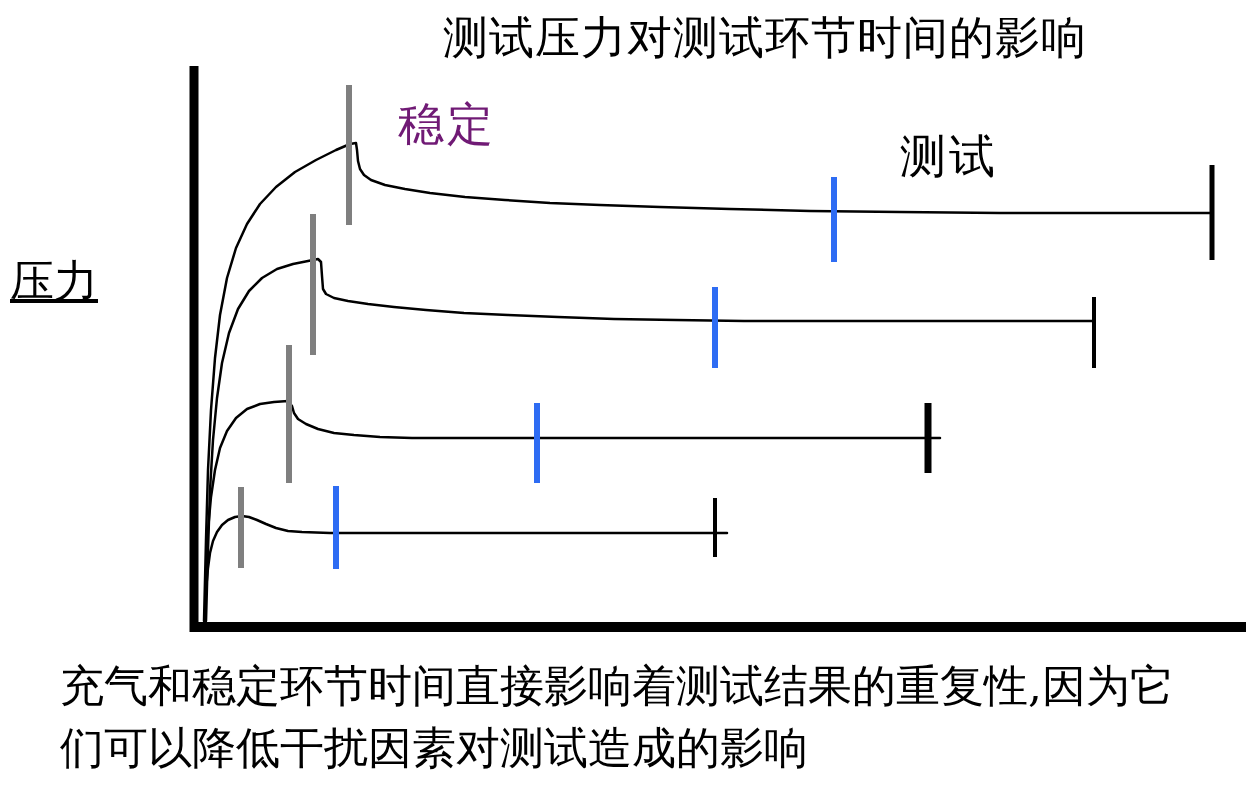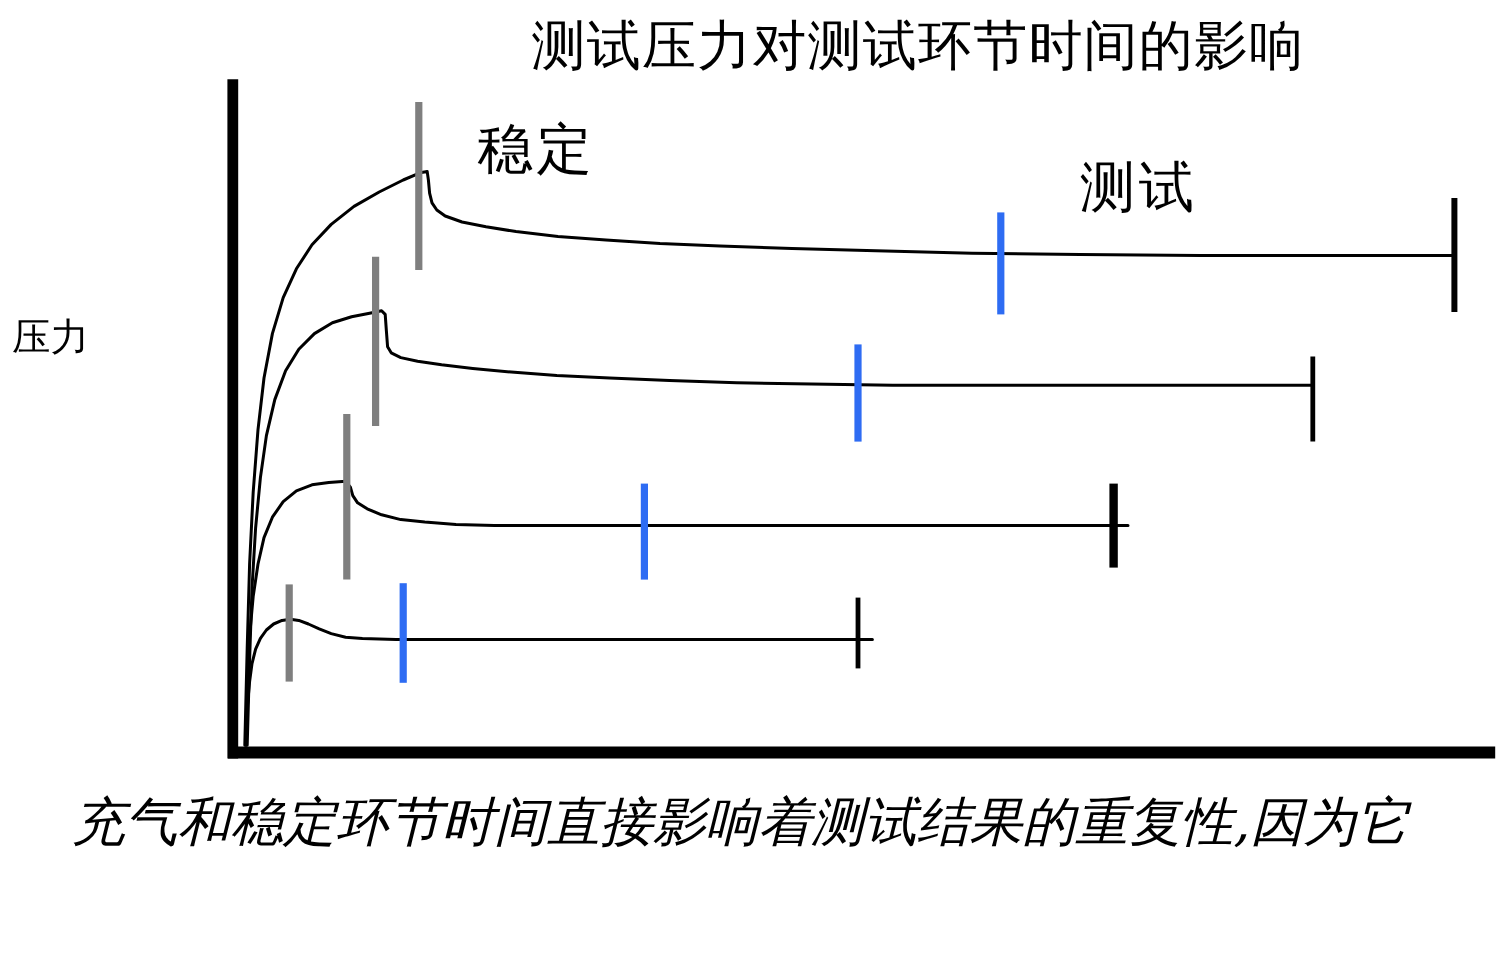--- a/index.html
+++ b/index.html
@@ -7,29 +7,29 @@
     position:relative;width:1258px;height:802px;background:#ffffff;overflow:hidden;
     font-family:"DejaVu Serif","Liberation Serif",serif;color:#000;border-radius:25px;
   }
   .chart-title{
     position:absolute;left:380px;top:8px;width:770px;text-align:center;
     font-size:45px;white-space:nowrap;letter-spacing:1px;
   }
   .chart-svg{position:absolute;left:0;top:0;}
   .phase-label{position:absolute;font-size:46px;white-space:nowrap;letter-spacing:3px;}
   .phase-inflate{left:224px;top:80px;}
-  .phase-stabilize{left:398px;top:94px;color:#000000;}
+  .phase-stabilize{left:398px;top:94px;color:#701a75;}
   .phase-test{left:900px;top:126px;}
   .y-axis-label{
-    position:absolute;left:10px;top:250px;font-size:32px;line-height:62px;white-space:nowrap;
+    position:absolute;left:10px;top:250px;font-size:44px;line-height:62px;white-space:nowrap;text-decoration:underline;
   }
   .caption{
     position:absolute;left:60px;top:655px;width:1190px;font-size:44px;line-height:62px;
   }
-  .caption div{white-space:nowrap;font-style:italic;}
+  .caption div{white-space:nowrap;}
 </style>
 </head>
 <body>
 
 <div class="stage">
 
   <div class="chart-title">测试压力对测试环节时间的影响</div>
 
   <svg class="chart-svg" width="1258" height="802" viewBox="0 0 1258 802">
       <line x1="194" y1="66" x2="194" y2="632" stroke="#000000" stroke-width="9"></line>
@@ -54,15 +54,16 @@
 
   <div class="phase-label phase-stabilize">稳定</div>
   <div class="phase-label phase-test">测试</div>
 
   <div class="y-axis-label">
     <div>压力</div>
   </div>
 
   <div class="caption">
     <div>充气和稳定环节时间直接影响着测试结果的重复性,因为它</div>
+    <div>们可以降低干扰因素对测试造成的影响</div>
   </div>
 
 </div>
 
 </body></html>

